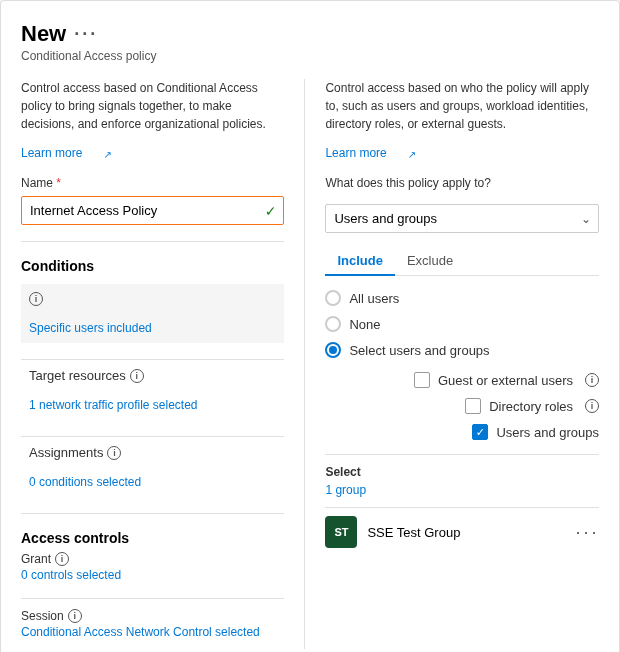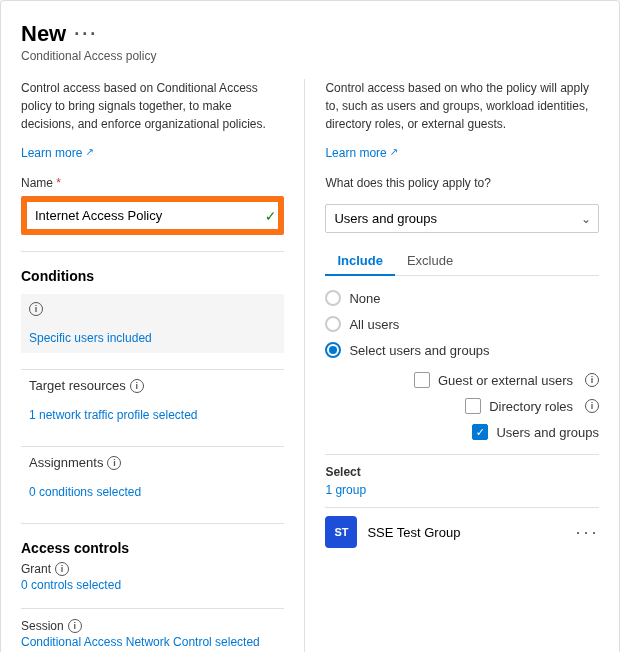--- a/index.html
+++ b/index.html
@@ -6,26 +6,26 @@
     body { font-family: 'Segoe UI', Arial, sans-serif; font-size: 13px; background: #f3f3f3; display: flex; justify-content: center; align-items: center; min-height: 100vh; }
     .card { background: #fff; border: 1px solid #ddd; border-radius: 4px; width: 620px; min-height: 652px; padding: 20px; display: flex; flex-direction: column; }
     .header { margin-bottom: 16px; }
     .header-title { font-size: 22px; font-weight: 600; color: #000; display: flex; align-items: center; gap: 8px; }
     .header-dots { font-size: 18px; color: #555; letter-spacing: 2px; }
     .header-subtitle { font-size: 12px; color: #555; margin-top: 2px; }
     .main-content { display: flex; gap: 0; flex: 1; }
     .left-panel { width: 305px; padding-right: 20px; border-right: 1px solid #e0e0e0; }
     .right-panel { width: 315px; padding-left: 20px; }
     .panel-description { font-size: 12px; color: #333; line-height: 1.5; margin-bottom: 12px; }
-    .learn-more { color: #0078d4; font-size: 12px; text-decoration: none; display: inline-flex; align-items: flex-start; gap: 3px; cursor: pointer; }
+    .learn-more { color: #0078d4; font-size: 12px; text-decoration: none; display: inline-flex; align-items: flex-end; gap: 21px; cursor: pointer; }
     .ext-link { font-size: 10px; }
     .section-label { font-size: 12px; color: #333; font-weight: 400; margin-bottom: 6px; margin-top: 16px; }
     .required-star { color: #d13438; }
     .name-input-wrapper { position: relative; }
-    .name-input { width: 100%; border: 6px solid #f97316; border-radius: 2px; padding: 6px 28px 6px 8px; font-size: 13px; color: #000; outline: none; }
+    .name-input { width: 100%; border: 1px solid #f97316; border-radius: 2px; padding: 6px 28px 6px 8px; font-size: 13px; color: #000; outline: none; }
     .checkmark-icon { position: absolute; right: 8px; top: 50%; transform: translateY(-50%); color: #107c10; font-size: 14px; }
     .section-divider { border: none; border-top: 1px solid #e0e0e0; margin: 16px 0 0 0; }
     .assignments-title { font-size: 14px; font-weight: 600; color: #000; margin-top: 16px; margin-bottom: 10px; }
     .assignment-row { padding: 8px 8px; cursor: pointer; }
     .assignment-row.active { background: #f5f5f5; }
     .assignment-row-title { font-size: 13px; color: #333; display: flex; align-items: center; gap: 4px; }
     .assignment-row-value { font-size: 12px; color: #0078d4; margin-top: 15px; cursor: pointer; }
     .info-icon { display: inline-flex; align-items: center; justify-content: center; width: 14px; height: 14px; border-radius: 50%; border: 1px solid #555; color: #555; font-size: 9px; font-weight: bold; cursor: default; }
     .dropdown-wrapper { position: relative; margin-bottom: 14px; }
     .dropdown-wrapper select { width: 100%; border: 1px solid #ccc; border-radius: 2px; padding: 6px 8px; font-size: 13px; color: #000; appearance: none; background: #fff; cursor: pointer; outline: none; }
@@ -39,21 +39,21 @@
     .radio-circle.selected { border-color: #0078d4; }
     .radio-circle.selected::after { content: ''; width: 8px; height: 8px; border-radius: 50%; background: #0078d4; }
     .checkbox-group { display: flex; flex-direction: column; gap: 10px; margin-left: 24px; margin-bottom: 14px; align-items: flex-end; }
     .checkbox-item { display: flex; align-items: center; gap: 8px; font-size: 13px; color: #333; cursor: pointer; }
     .checkbox-box { width: 16px; height: 16px; border: 1px solid #999; border-radius: 2px; display: inline-flex; align-items: center; justify-content: center; flex-shrink: 0; background: #fff; }
     .checkbox-box.checked { background: #0078d4; border-color: #0078d4; color: #fff; font-size: 11px; }
     .select-section { margin-top: 14px; border-top: 1px solid #e0e0e0; padding-top: 10px; }
     .select-label { font-size: 12px; color: #333; margin-bottom: 4px; font-weight: 600; }
     .select-value { font-size: 12px; color: #0078d4; cursor: pointer; margin-bottom: 10px; }
     .group-row { display: flex; align-items: center; gap: 10px; padding: 8px 0; border-top: 1px solid #e0e0e0; }
-    .group-avatar { width: 32px; height: 32px; background: #1d4ed8; border-radius: 4px; display: flex; align-items: center; justify-content: center; color: #fff; font-size: 11px; font-weight: 600; flex-shrink: 0; }
+    .group-avatar { width: 32px; height: 32px; background: #14532d; border-radius: 4px; display: flex; align-items: center; justify-content: center; color: #fff; font-size: 11px; font-weight: 600; flex-shrink: 0; }
     .group-name { font-size: 13px; color: #000; flex: 1; }
     .group-menu { color: #555; font-size: 18px; cursor: pointer; letter-spacing: 2px; }
     .conditions-section { margin-top: 0; }
     .access-controls-title { font-size: 14px; font-weight: 600; color: #000; margin-top: 16px; margin-bottom: 6px; }
     .sub-section { margin-bottom: 10px; }
     .sub-section-title { font-size: 12px; color: #333; display: flex; align-items: center; gap: 4px; margin-bottom: 2px; }
     .sub-section-value { font-size: 12px; color: #0078d4; cursor: pointer; padding-left: 0; }
   </style>
 </head>
 <body>
@@ -158,25 +158,25 @@
       </div>
 
       <div class="tabs">
         <div class="tab active">Include</div>
         <div class="tab">Exclude</div>
       </div>
 
       <div class="radio-group">
         <label class="radio-item">
           <span class="radio-circle"></span>
-          <span>None</span>
+          <span>All users</span>
         </label>
         <label class="radio-item">
           <span class="radio-circle"></span>
-          <span>All users</span>
+          <span>None</span>
         </label>
         <label class="radio-item">
           <span class="radio-circle selected"></span>
           <span>Select users and groups</span>
         </label>
       </div>
 
       <div class="checkbox-group">
         <label class="checkbox-item">
           <span class="checkbox-box"></span>

